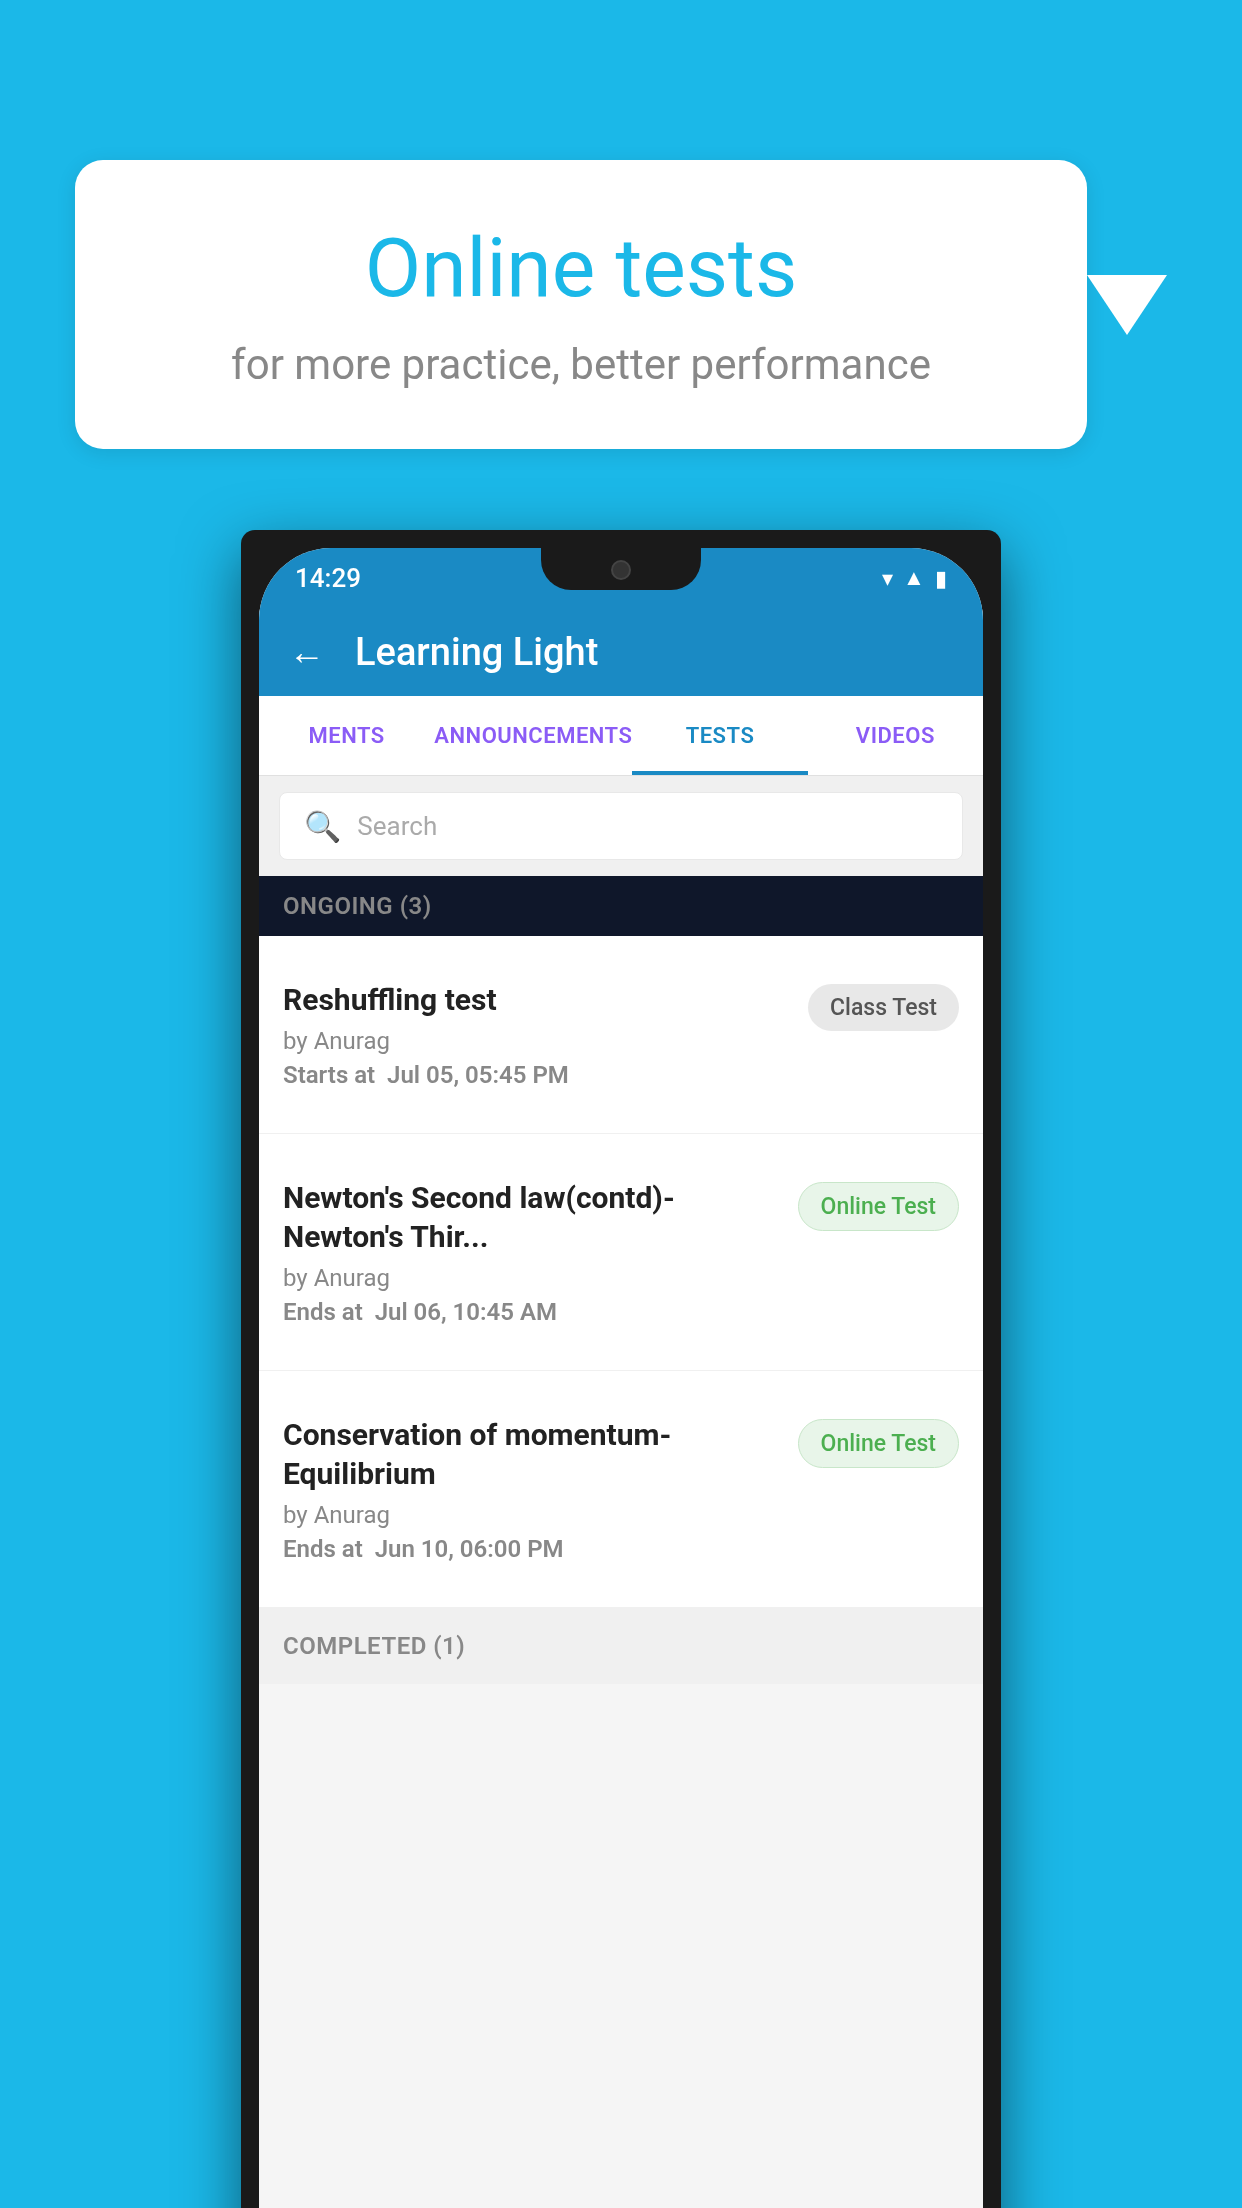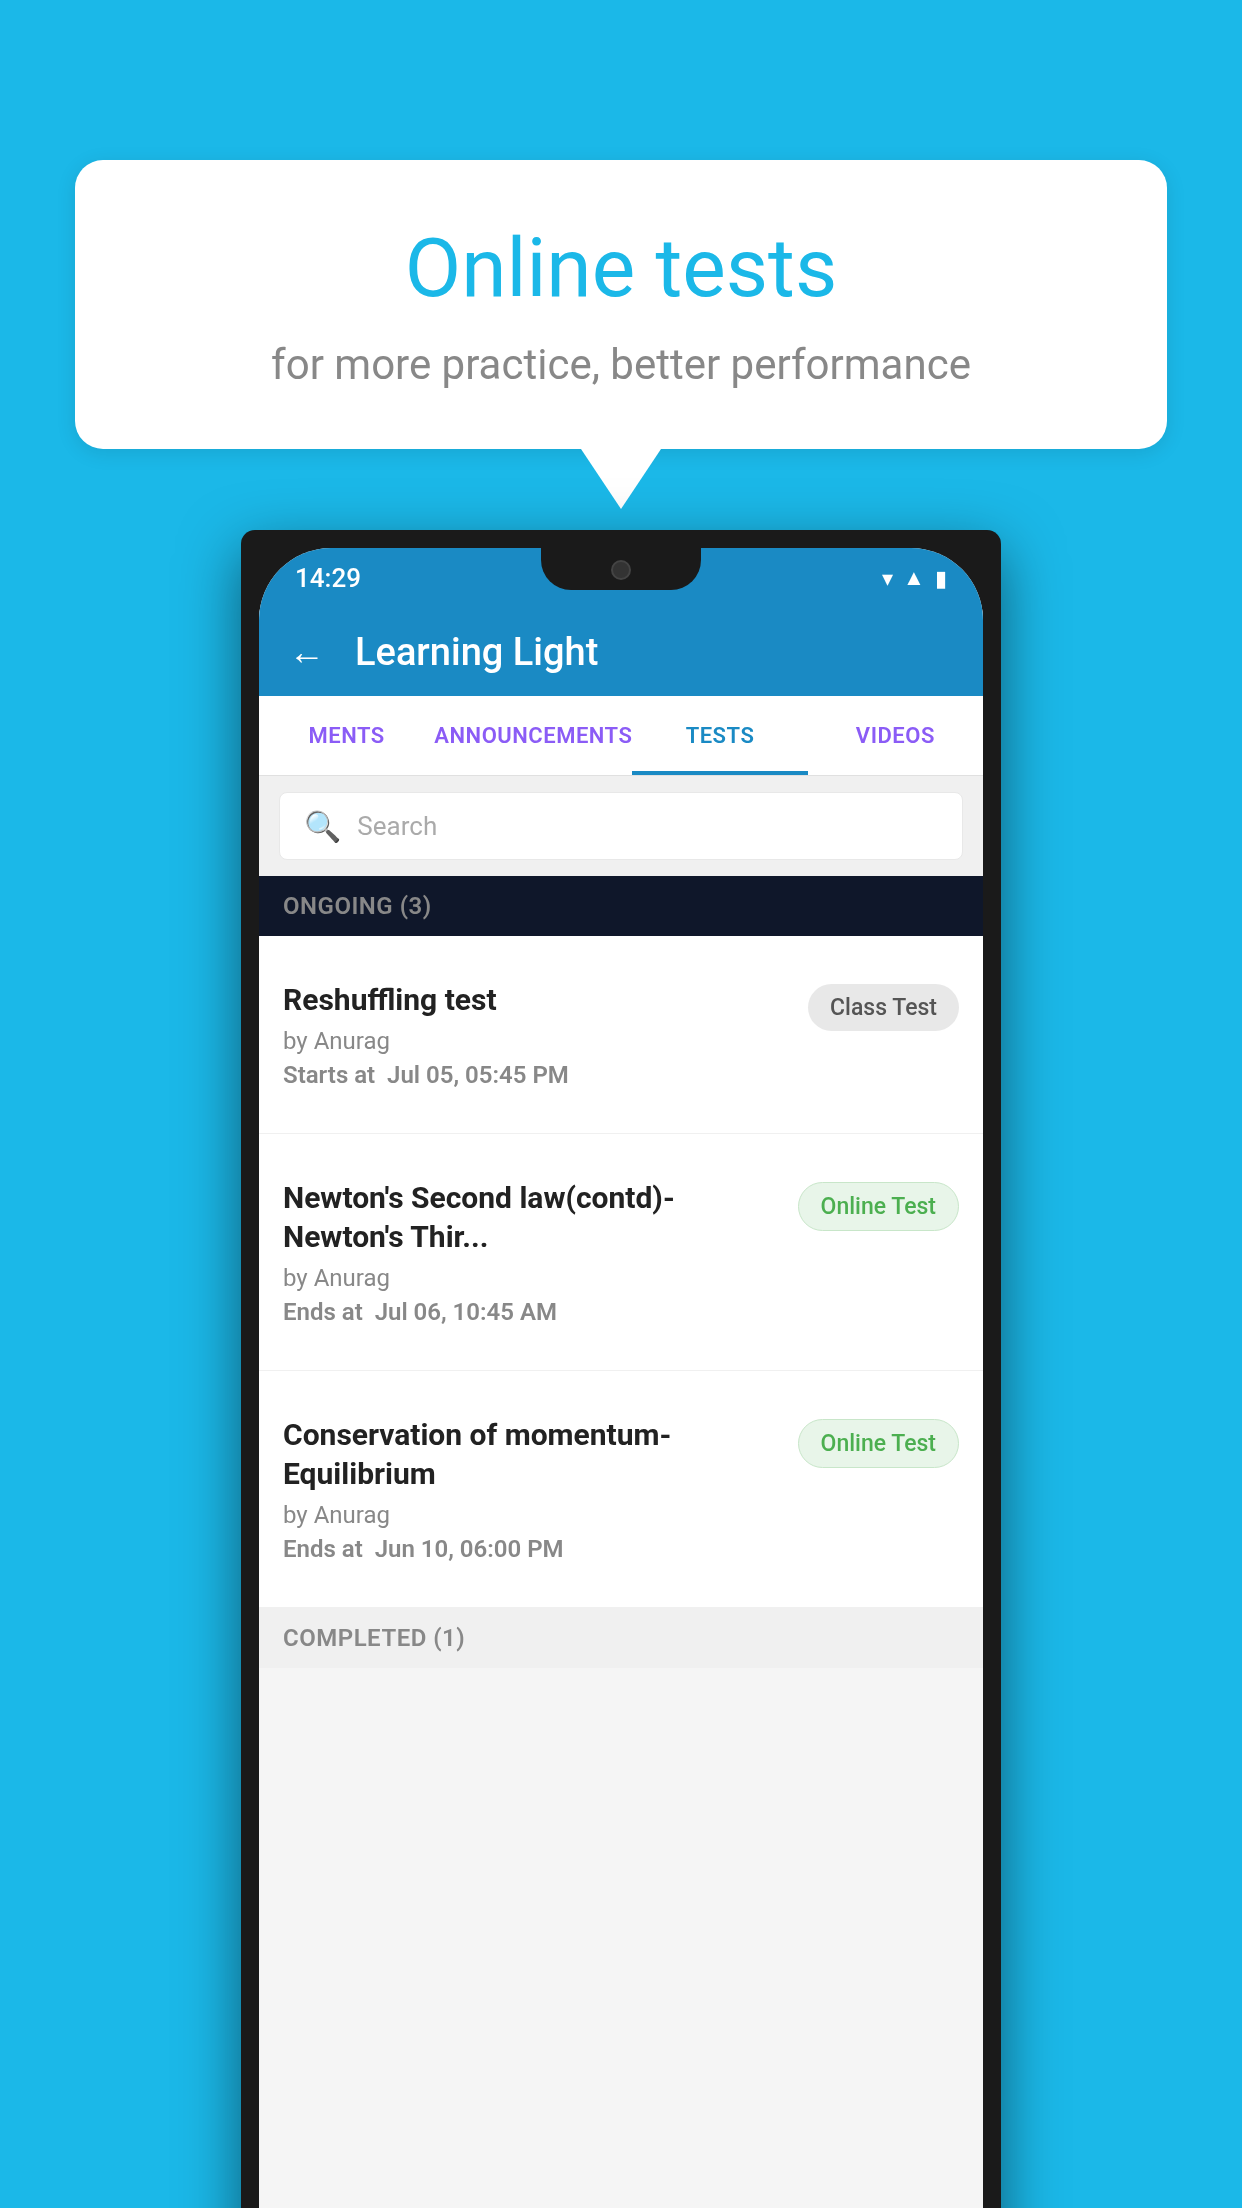--- a/index.html
+++ b/index.html
@@ -13,21 +13,21 @@
       position: relative;
     }
 
     
     .speech-bubble-container {
       position: absolute;
       top: 160px;
       left: 75px;
       right: 75px;
       display: flex;
-      flex-direction: column;
+      flex-direction: row;
       align-items: center;
     }
 
     .speech-bubble {
       background: white;
       border-radius: 28px;
       padding: 60px 70px;
       width: 100%;
       text-align: center;
       box-shadow: 0 4px 20px rgba(0,0,0,0.1);
@@ -321,21 +321,21 @@
 
     .badge-online {
       background: #e8f5e9;
       color: #4caf50;
       border: 1px solid #c8e6c9;
     }
 
     
     .completed-header {
       background: #f0f0f0;
-      padding: 16px 24px;
+      padding: 24px 24px;
     }
 
     .completed-label {
       color: #888;
       font-size: 24px;
       font-weight: 600;
       letter-spacing: 0.5px;
     }
 
     

